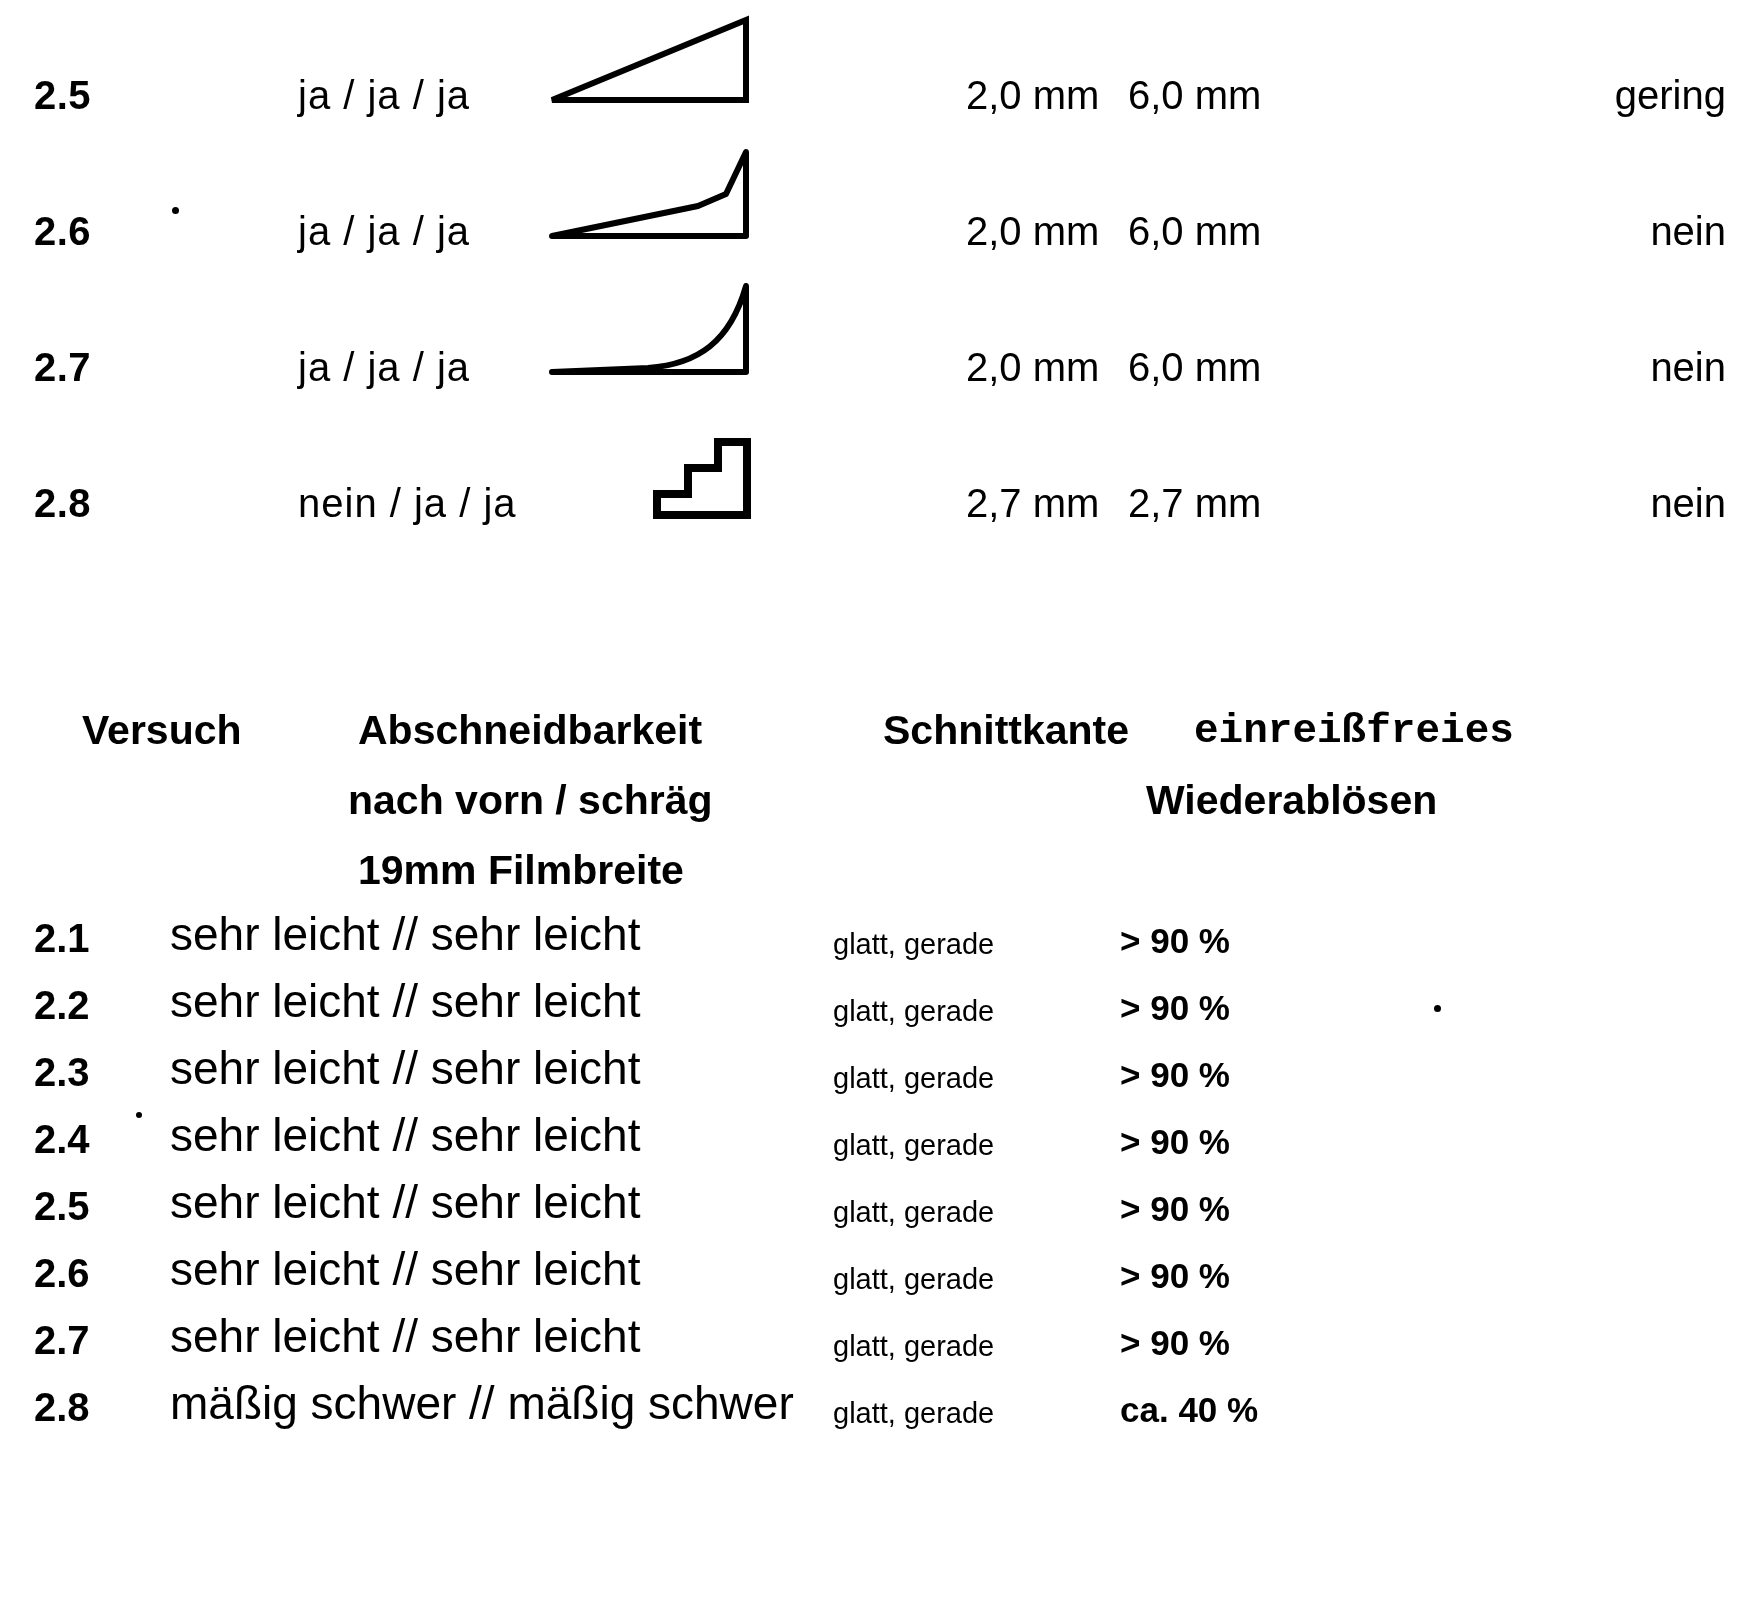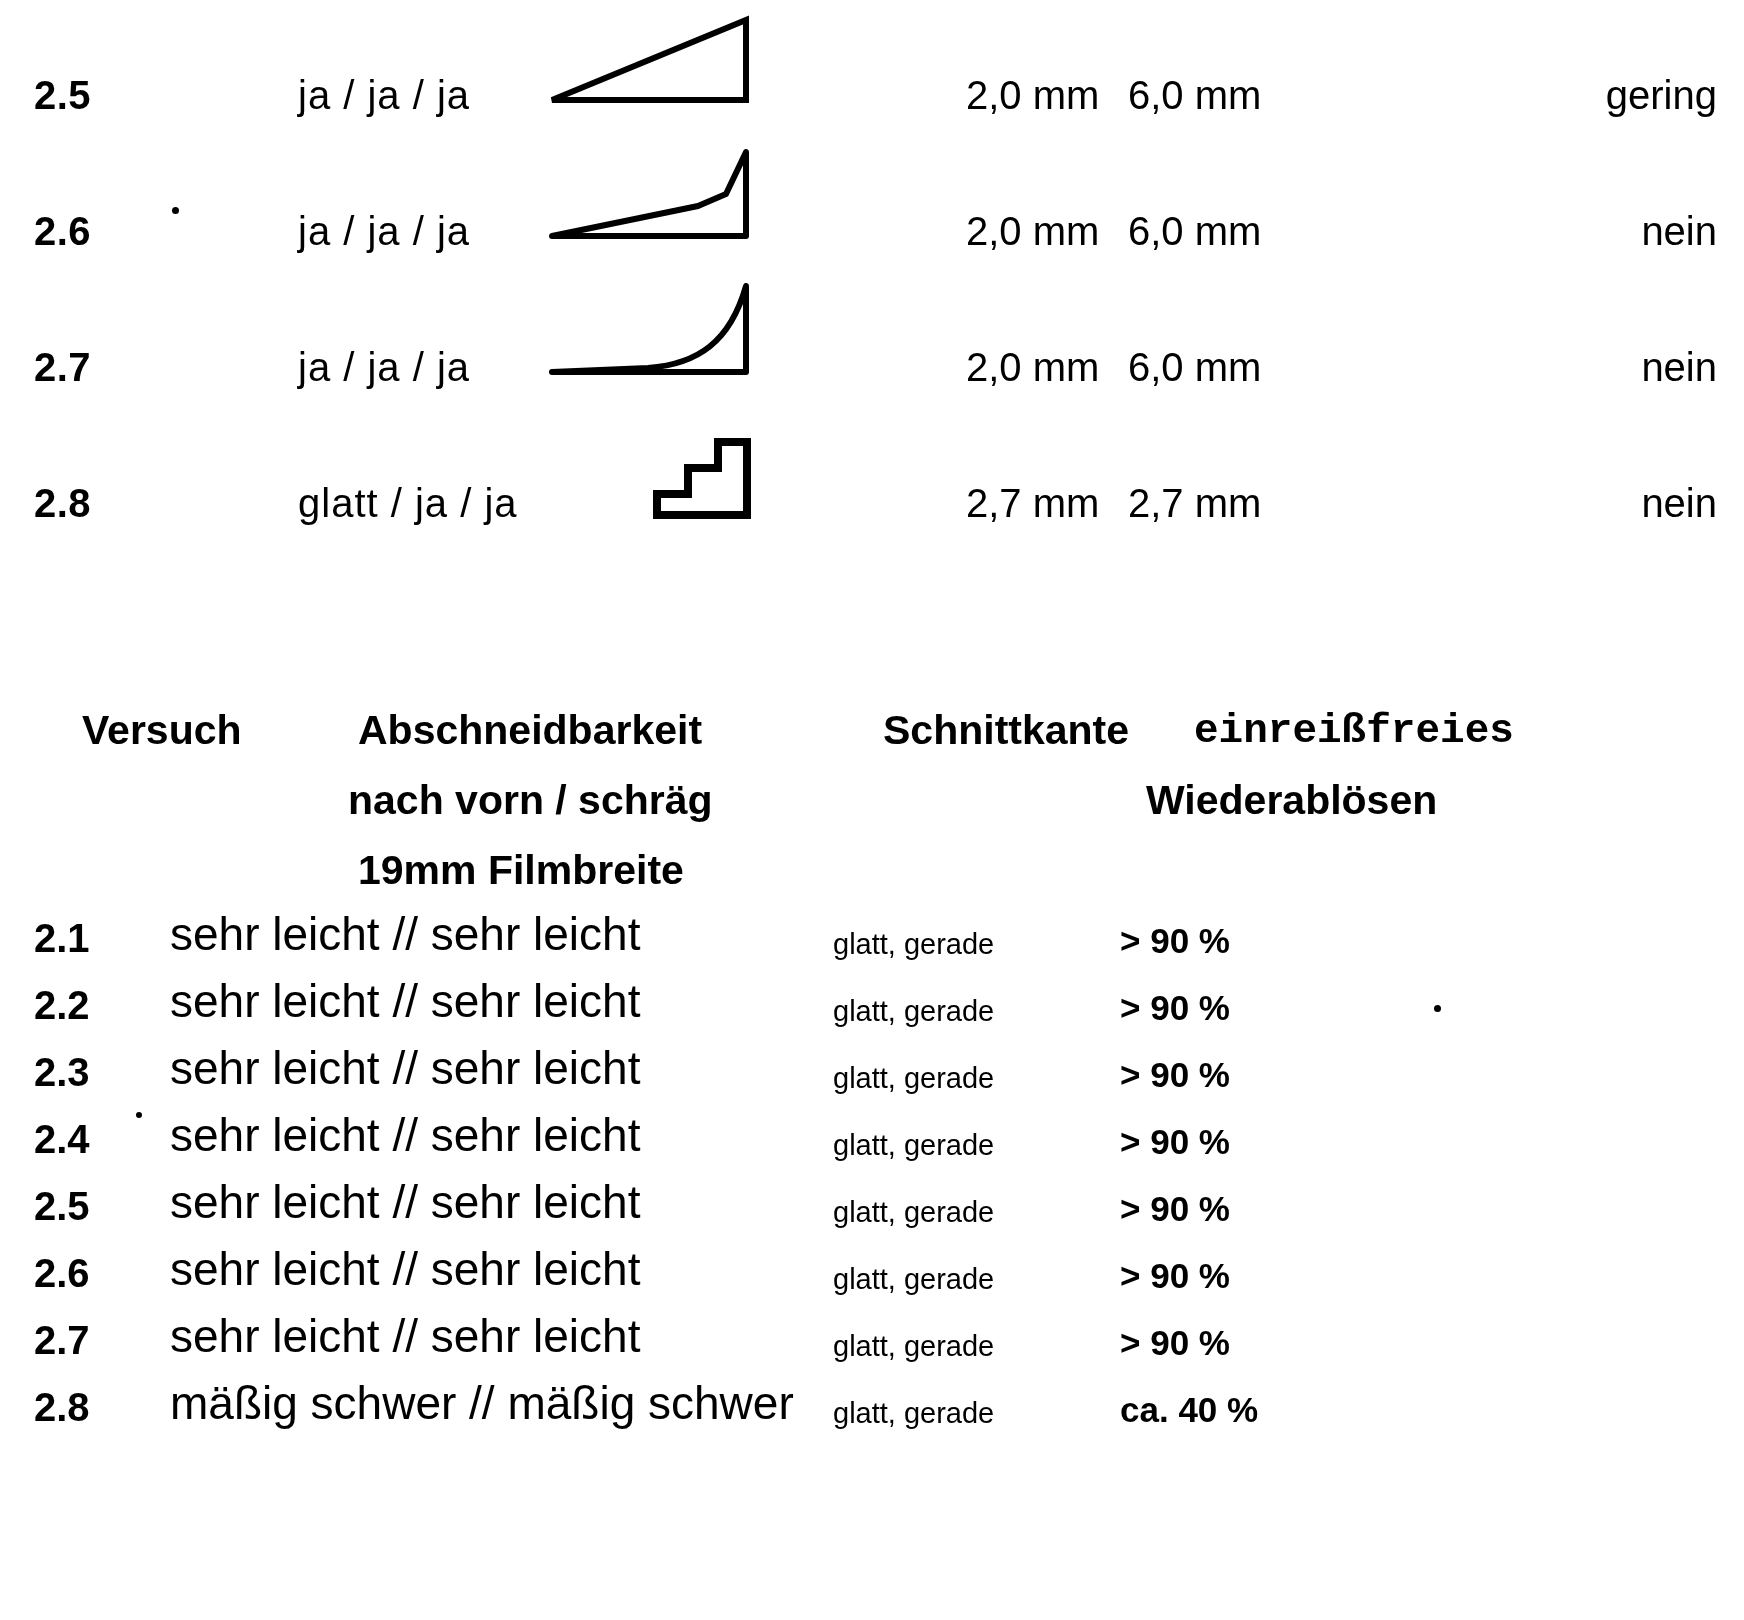--- a/index.html
+++ b/index.html
@@ -57,21 +57,21 @@
     margin-top: 20px;
   }
   .u-dim2 {
     position: absolute;
     left: 1128px;
     font-size: 40px;
     white-space: nowrap;
   }
   .u-last {
     position: absolute;
-    right: 27px;
+    right: 18px;
     font-size: 40px;
     white-space: nowrap;
     text-align: right;
   }
 
   
   .u-row .u-id,
   .u-row .u-yesno,
   .u-row .u-dim1,
   .u-row .u-dim2,
@@ -195,21 +195,21 @@
         <path d="M4 92 L100 88 C150 84 182 62 198 6 L198 92 Z" fill="none" stroke="#000" stroke-width="6" stroke-linejoin="round"></path>
       </svg>
     </span>
     <span class="u-dim1">2,0 mm</span>
     <span class="u-dim2">6,0 mm</span>
     <span class="u-last">nein</span>
   </div>
 
   <div class="u-row">
     <span class="u-id">2.8</span>
-    <span class="u-yesno">glatt / ja / ja</span>
+    <span class="u-yesno">nein / ja / ja</span>
     <span class="u-shape" style="left:652px;">
       <svg width="110" height="104" viewBox="0 0 110 104">
         <path d="M5 99 L5 78 L36 78 L36 52 L66 52 L66 26 L95 26 L95 99 Z" fill="none" stroke="#000" stroke-width="8" stroke-linejoin="miter"></path>
       </svg>
     </span>
     <span class="u-dim1">2,7 mm</span>
     <span class="u-dim2">2,7 mm</span>
     <span class="u-last">nein</span>
   </div>
 

